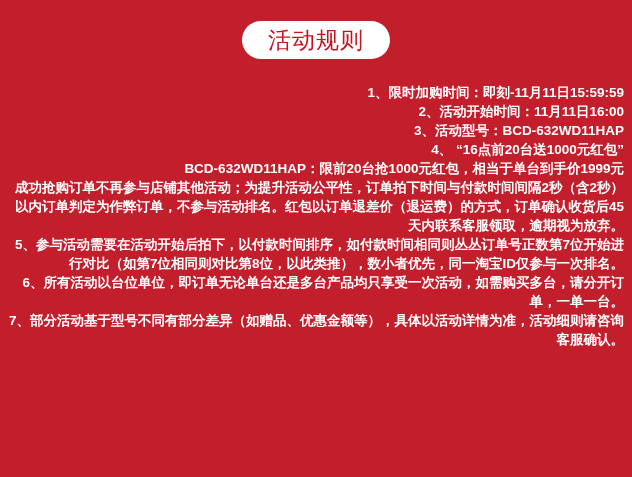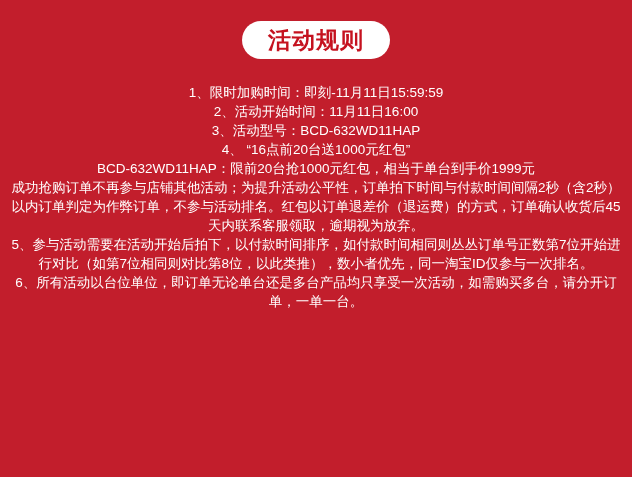--- a/index.html
+++ b/index.html
@@ -28,46 +28,47 @@
     margin: 21px auto 24px auto;
     background: var(--pill-bg);
     border-radius: 19px;
     display: flex;
     align-items: center;
     justify-content: center;
   }
   .title-pill span {
     color: var(--pill-text);
     font-size: 23px;
-    font-weight: 700;
+    font-weight: 400;
     letter-spacing: 1px;
     line-height: 1;
   }
   .rules {
     width: 616px;
   }
   .rule {
     color: var(--body-text);
     font-size: 13.5px;
-    font-weight: 400;
+    font-weight: 700;
     line-height: 19px;
-    text-align: center;
+    text-align: right;
     word-break: break-all;
   }
 </style>
 </head>
 <body>
 
 <div class="page">
   <div class="title-pill">
     <span>活动规则</span>
   </div>
   <div class="rules">
       <p class="rule">1、限时加购时间：即刻-11月11日15:59:59</p>
       <p class="rule">2、活动开始时间：11月11日16:00</p>
       <p class="rule">3、活动型号：BCD-632WD11HAP</p>
       <p class="rule">4、 “16点前20台送1000元红包”</p>
       <p class="rule">BCD-632WD11HAP：限前20台抢1000元红包，相当于单台到手价1999元</p>
       <p class="rule">成功抢购订单不再参与店铺其他活动；为提升活动公平性，订单拍下时间与付款时间间隔2秒（含2秒）以内订单判定为作弊订单，不参与活动排名。红包以订单退差价（退运费）的方式，订单确认收货后45天内联系客服领取，逾期视为放弃。</p>
       <p class="rule">5、参与活动需要在活动开始后拍下，以付款时间排序，如付款时间相同则丛丛订单号正数第7位开始进行对比（如第7位相同则对比第8位，以此类推），数小者优先，同一淘宝ID仅参与一次排名。</p>
       <p class="rule">6、所有活动以台位单位，即订单无论单台还是多台产品均只享受一次活动，如需购买多台，请分开订单，一单一台。</p>
+      <p class="rule">7、部分活动基于型号不同有部分差异（如赠品、优惠金额等），具体以活动详情为准，活动细则请咨询客服确认。</p>
     </div>
 </div>
 
 </body></html>

